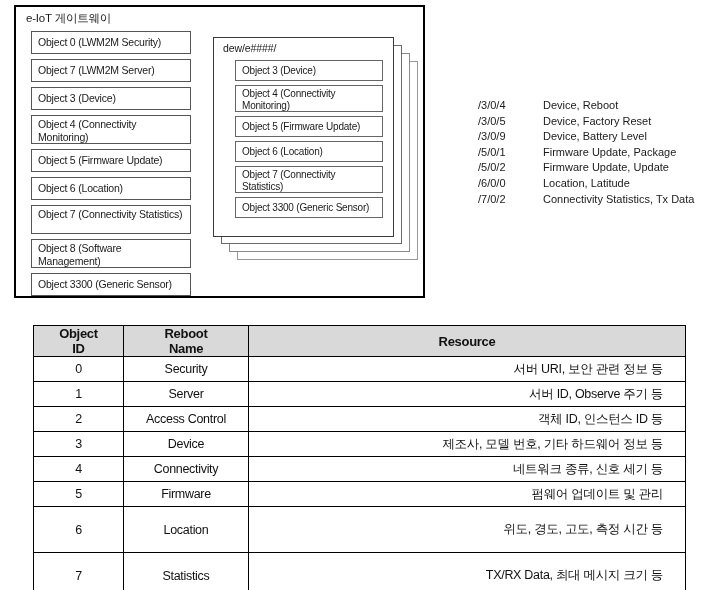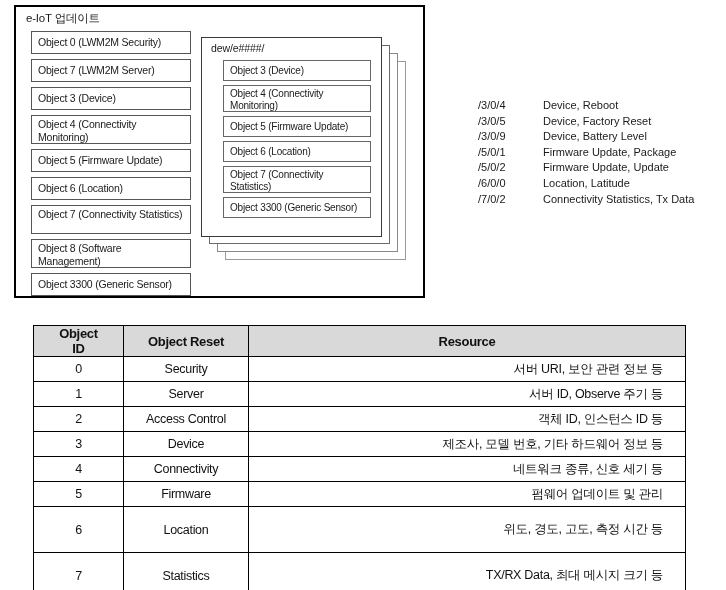--- a/index.html
+++ b/index.html
@@ -54,21 +54,21 @@
     padding: 17px 6px;
     margin-bottom: 5px;
     letter-spacing: -0.2px;
   }
   .obj-box.one-line { height: 22px; padding-top: 4px; }
   .obj-box.two-line { height: 29px; padding-top: 2px; }
 
   
   #stack-wrap {
     position: absolute;
-    left: 185px;
+    left: 197px;
     top: 16px;
     width: 215px;
     height: 260px;
   }
   .stack-shadow {
     position: absolute;
     box-sizing: border-box;
     border: 1px solid #6a6a6a;
     background: #fff;
     width: 181px;
@@ -170,21 +170,21 @@
     padding-left: 8px;
   }
   #object-table tbody tr.r-normal td { height: 24px; }
   #object-table tbody tr.r-tall td   { height: 45px; }
 </style>
 </head>
 <body>
 
 <div id="diagram">
 
-  <div id="diagram-title">e-IoT 업데이트</div>
+  <div id="diagram-title">e-IoT 게이트웨이</div>
 
   <div id="left-objects">
       <div class="obj-box one-line">Object 0 (LWM2M  Security)</div>
       <div class="obj-box one-line">Object 7 (LWM2M  Server)</div>
       <div class="obj-box one-line">Object 3 (Device)</div>
       <div class="obj-box two-line">Object 4 (Connectivity Monitoring)</div>
       <div class="obj-box one-line">Object 5 (Firmware Update)</div>
       <div class="obj-box one-line">Object 6 (Location)</div>
       <div class="obj-box two-line">Object 7 (Connectivity Statistics)</div>
       <div class="obj-box two-line">Object 8 (Software Management)</div>
@@ -243,21 +243,21 @@
 
 <table id="object-table">
   <colgroup>
     <col class="c-id">
       <col class="c-name">
       <col class="c-res">
   </colgroup>
   <thead>
     <tr>
       <th>Object ID</th>
-      <th>Object Reset</th>
+      <th>Reboot Name</th>
       <th>Resource</th>
     </tr>
   </thead>
   <tbody id="table-body">
       <tr class="r-normal">
         <td class="cell-id">0</td>
         <td class="cell-name">Security</td>
         <td class="cell-res">서버 URI, 보안 관련 정보 등</td>
       </tr>
       <tr class="r-normal">

